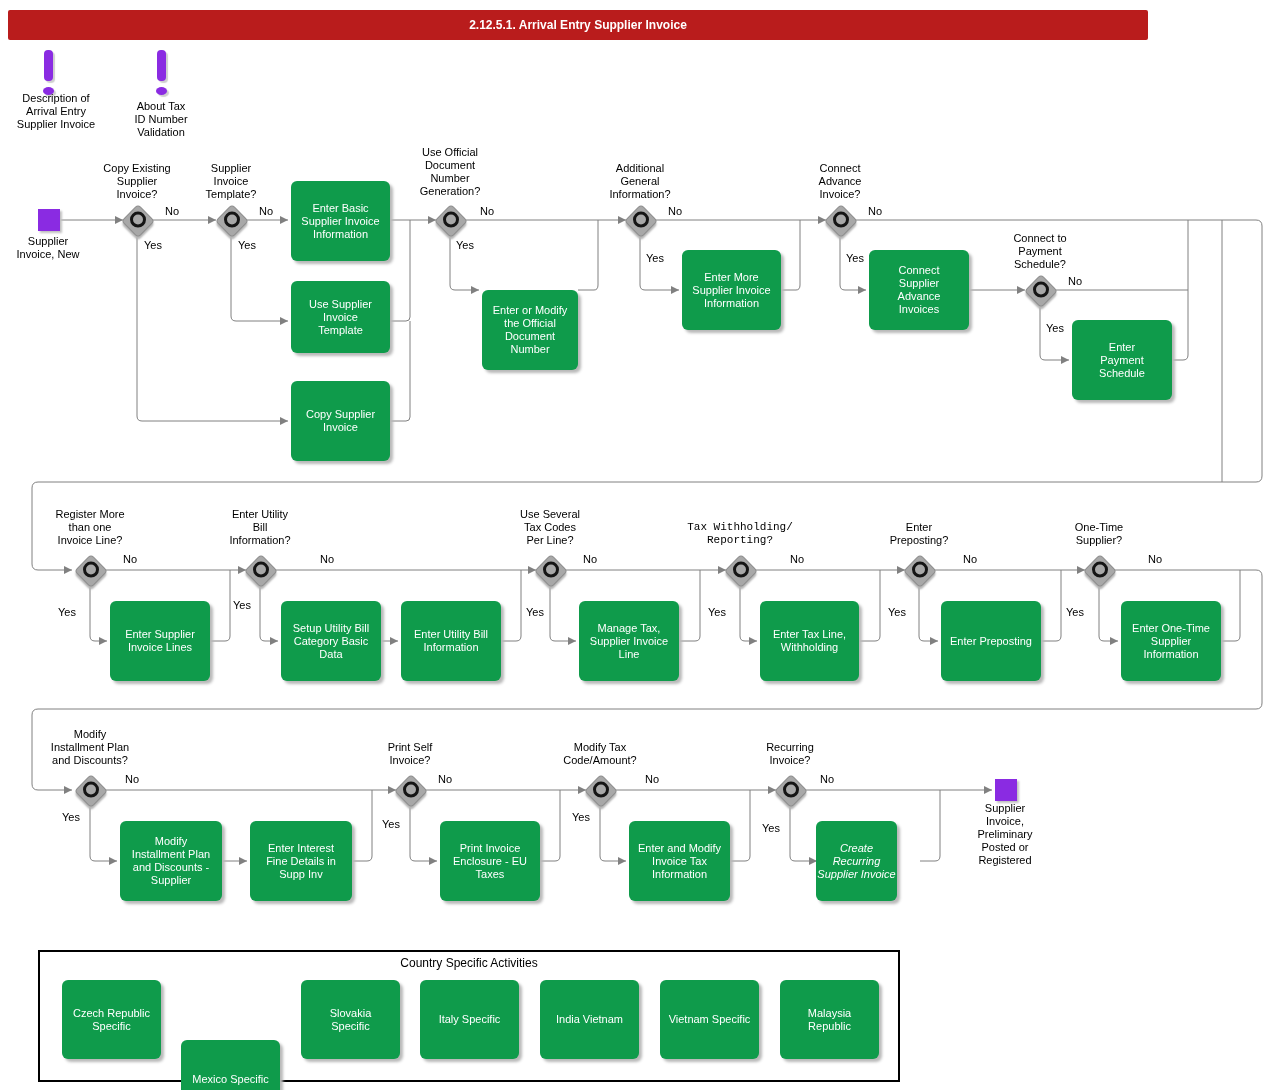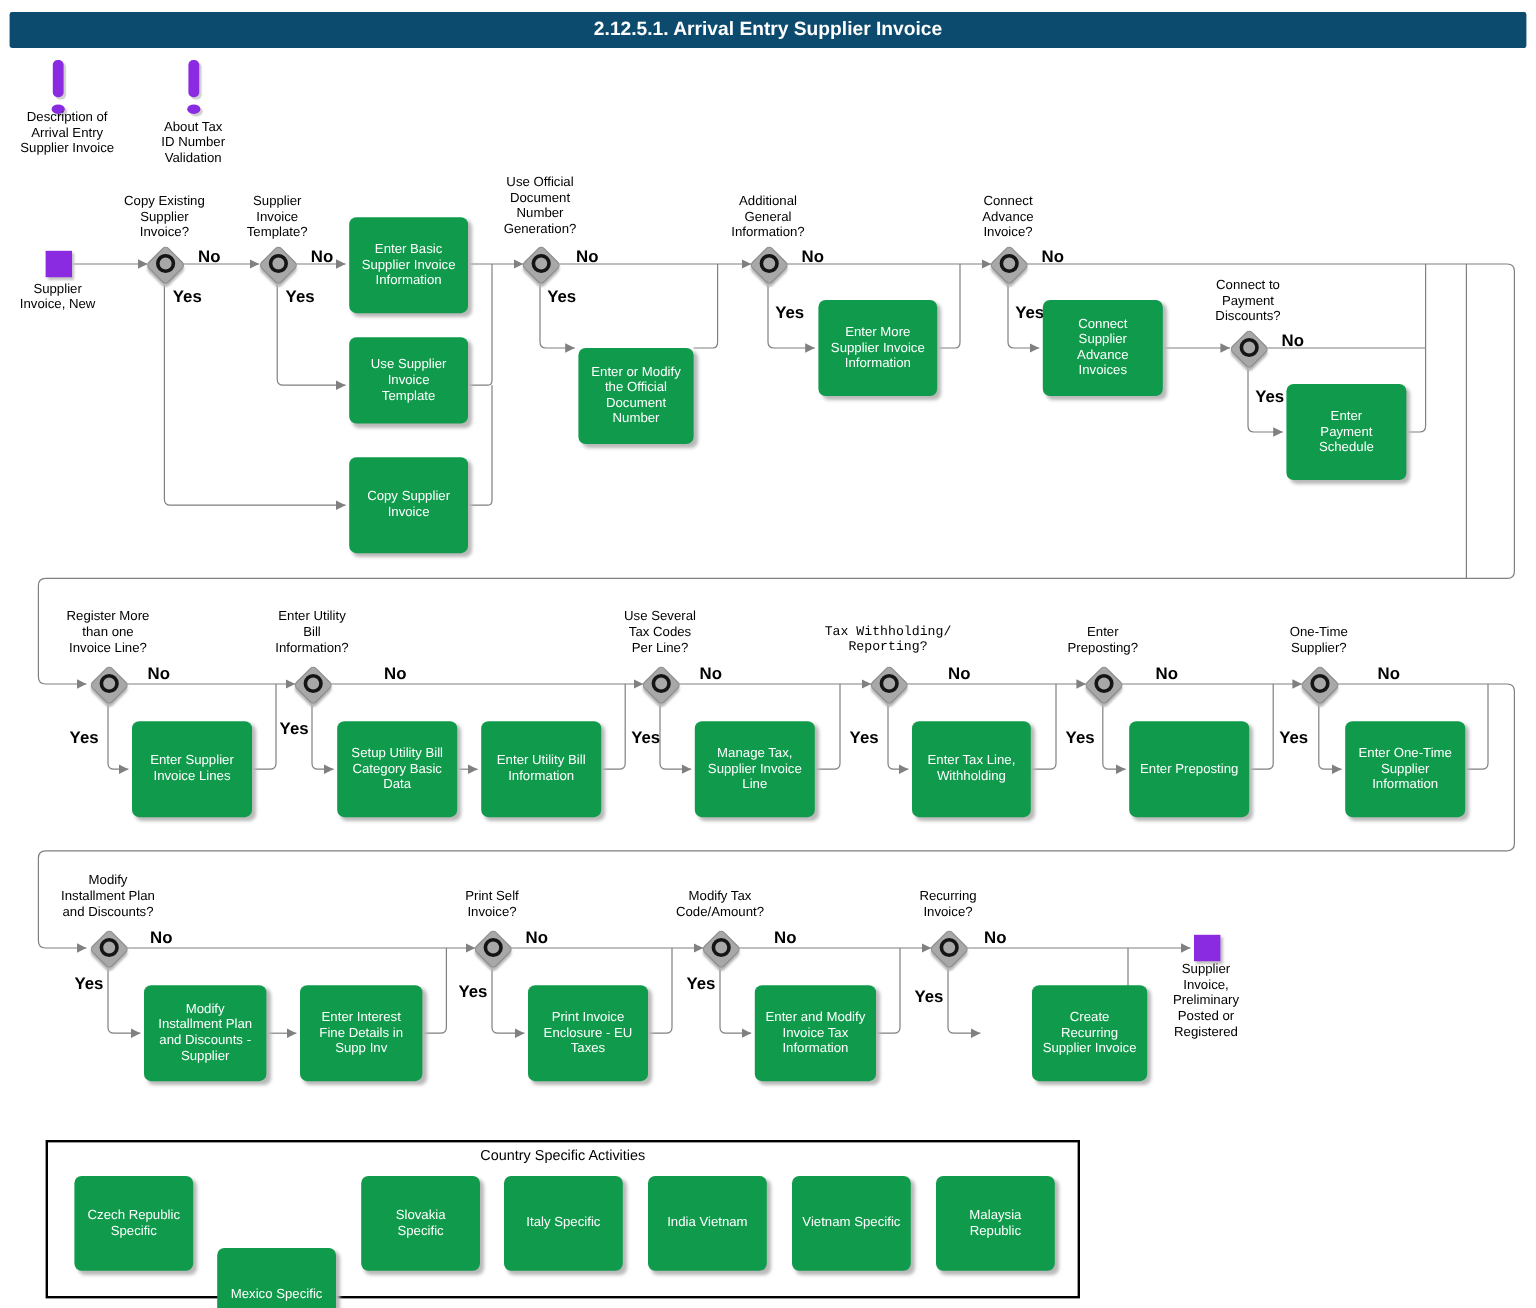--- a/index.html
+++ b/index.html
@@ -1,22 +1,22 @@
 <!DOCTYPE html>
 <html><head>
 <meta charset="utf-8">
 <style>
   html,body{margin:0;padding:0;background:#fff;}
   body{width:1280px;height:1090px;position:relative;font-family:"Liberation Sans",sans-serif;overflow:hidden;}
-  .titlebar{position:absolute;left:8px;top:10px;width:1264px;height:30px;background:#0c4a6e;color:#fff;
-    font-size:16px;font-weight:bold;display:flex;align-items:center;justify-content:center;border-radius:2px;}
+  .titlebar{position:absolute;left:8px;top:10px;width:1140px;height:30px;background:#b91c1c;color:#fff;
+    font-size:12px;font-weight:bold;display:flex;align-items:center;justify-content:center;border-radius:2px;}
   svg.wires{position:absolute;left:0;top:0;pointer-events:none;}
   .lbl{position:absolute;transform:translateX(-50%);text-align:center;font-size:11px;line-height:13px;
     color:#000;white-space:pre-line;}
-  .yn{position:absolute;font-size:14px;color:#000;font-weight:bold;}
+  .yn{position:absolute;font-size:11px;color:#000;}
   .task{position:absolute;background:#0f9b4b;color:#fff;border-radius:6px;box-shadow:3px 3px 3px #b9b9b9;
     display:flex;align-items:center;justify-content:center;text-align:center;font-size:11px;line-height:13px;
     white-space:pre-line;cursor:pointer;}
   .diamond{position:absolute;width:22px;height:22px;background:#a8a8a8;border:1px solid #8d8d8d;
     transform:rotate(45deg);border-radius:4px;box-shadow:2px 2px 2px #b5b5b5;}
   .diamond .dcirc{position:absolute;left:2px;top:2px;width:10px;height:10px;border:3px solid #151515;
     border-radius:50%;background:#a8a8a8;}
   .anchor{position:absolute;width:22px;height:22px;background:#8a2be2;box-shadow:2px 2px 2px #c0c0c0;}
   .nbar{position:absolute;width:9px;height:31px;background:#8a2be2;border-radius:4px;box-shadow:2px 2px 1px #cfcfcf;}
   .ndot{position:absolute;width:11px;height:8px;background:#8a2be2;border-radius:50%;box-shadow:2px 2px 1px #cfcfcf;}
@@ -148,21 +148,21 @@
 Number
 Generation?</div>
 <div class="lbl" style="left:640px;top:162px;">Additional
 General
 Information?</div>
 <div class="lbl" style="left:840px;top:162px;">Connect
 Advance
 Invoice?</div>
 <div class="lbl" style="left:1040px;top:232px;">Connect to
 Payment
-Discounts?</div>
+Schedule?</div>
 
 <div class="yn" style="left:165px;top:205px;">No</div>
 <div class="yn" style="left:259px;top:205px;">No</div>
 <div class="yn" style="left:480px;top:205px;">No</div>
 <div class="yn" style="left:668px;top:205px;">No</div>
 <div class="yn" style="left:868px;top:205px;">No</div>
 <div class="yn" style="left:1068px;top:275px;">No</div>
 
 <div class="yn" style="left:144px;top:239px;">Yes</div>
 <div class="yn" style="left:238px;top:239px;">Yes</div>
@@ -299,21 +299,21 @@
 Supplier</div>
 <div class="task" style="left:250px;top:821px;width:102px;height:80px;">Enter Interest
 Fine Details in
 Supp Inv</div>
 <div class="task" style="left:440px;top:821px;width:100px;height:80px;">Print Invoice
 Enclosure - EU
 Taxes</div>
 <div class="task" style="left:629px;top:821px;width:101px;height:80px;">Enter and Modify
 Invoice Tax
 Information</div>
-<div class="task" style="left:860px;top:821px;width:96px;height:80px;">Create
+<div class="task" style="left:816px;top:821px;width:81px;height:80px;font-style:italic;">Create
 Recurring
 Supplier Invoice</div>
 
 <div class="country">
   <div class="ctitle">Country Specific Activities</div>
 </div>
 <div class="task" style="left:62px;top:980px;width:99px;height:79px;">Czech Republic
 Specific</div>
 <div class="task" style="left:181px;top:1040px;width:99px;height:79px;">Mexico Specific</div>
 <div class="task" style="left:301px;top:980px;width:99px;height:79px;">Slovakia

